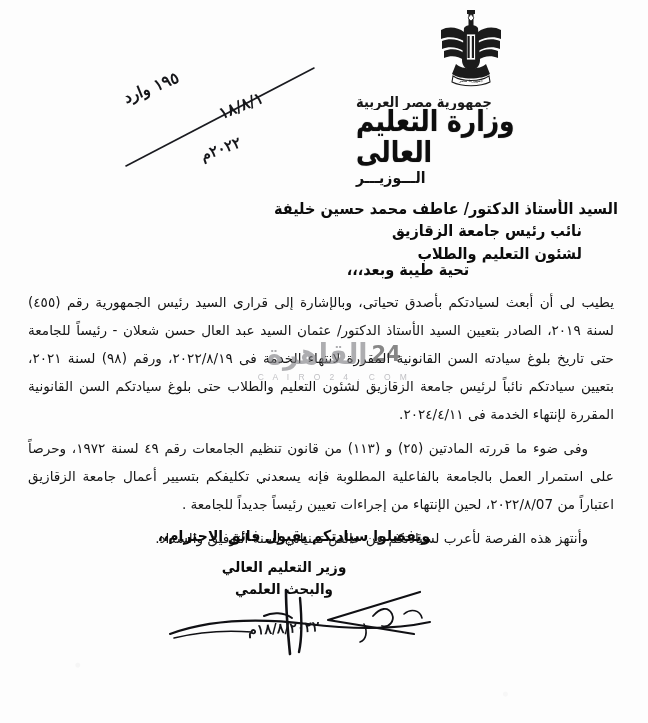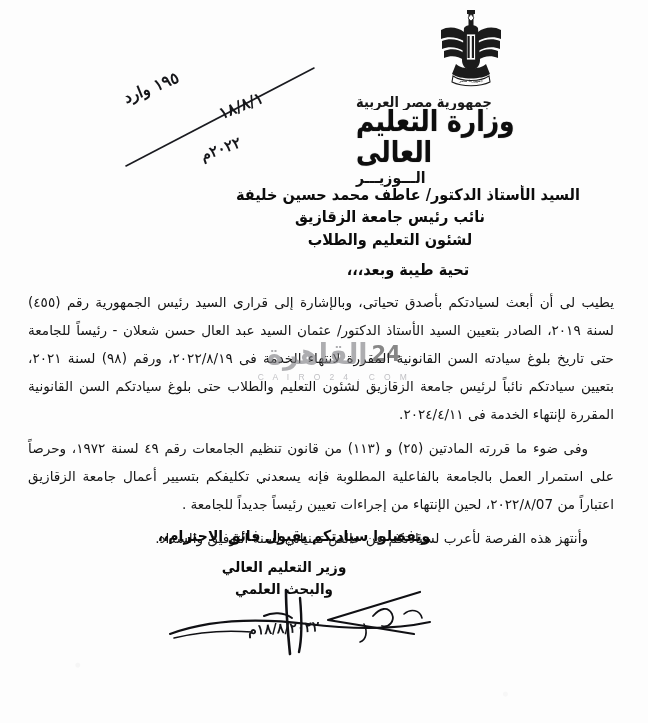--- a/index.html
+++ b/index.html
@@ -111,24 +111,23 @@
     top: 60px;
     left: 120px;
     width: 200px;
     height: 112px;
     pointer-events: none;
   }
 
   
   .addressee {
     position: absolute;
-    top: 184px;
+    top: 198px;
     right: 30px;
     width: 420px;
-    text-align: center;
     line-height: 1.55;
   }
   .addressee div {
     font-size: 14.5px;
     font-weight: 700;
     color: #0c0c0c;
     transform: scaleY(1.08);
     letter-spacing: -0.2px;
   }
   .addr-2, .addr-3 { padding-right: 36px; }

